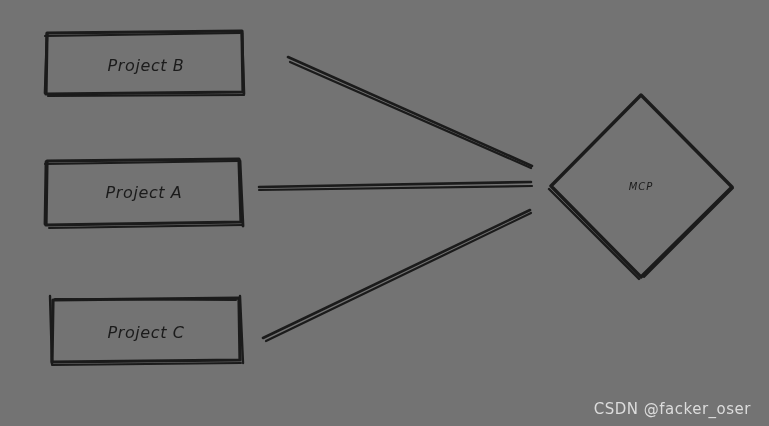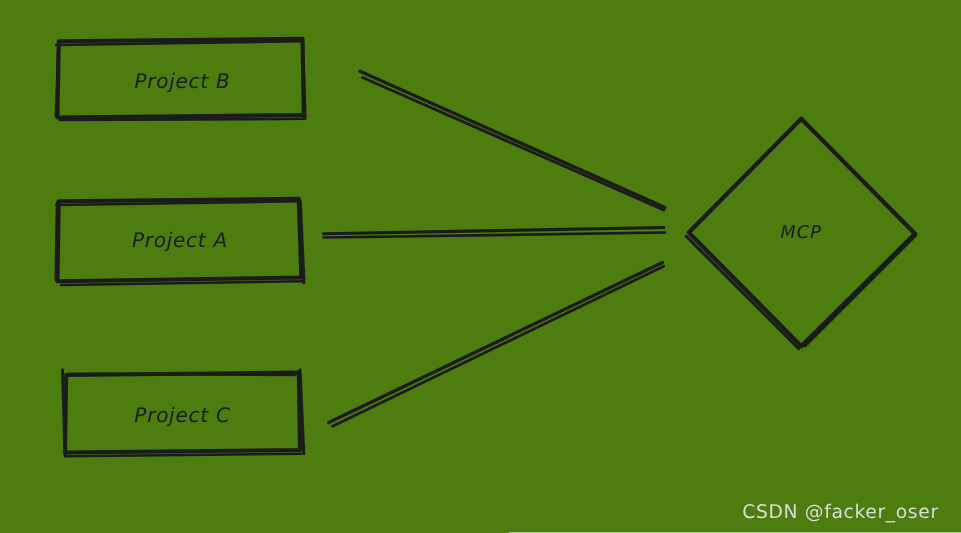--- a/index.html
+++ b/index.html
@@ -7,21 +7,21 @@
     padding: 0;
     background: #ffffff;
   }
   body {
     font-family: "DejaVu Sans", sans-serif;
   }
   #canvas {
     position: relative;
     width: 769px;
     height: 426px;
-    background: #4d7c0f;
+    background: #737373;
     overflow: hidden;
   }
   #sketch {
     position: absolute;
     top: 0;
     left: 0;
     width: 769px;
     height: 426px;
   }
   .node-label {
@@ -34,21 +34,21 @@
     white-space: nowrap;
     transform: translate(-50%, -50%);
     pointer-events: none;
   }
   .label-b { left: 146px; top: 65px; }
   .label-a { left: 144px; top: 192px; }
   .label-c { left: 146px; top: 332px; }
   .label-mcp {
     left: 641px;
     top: 186px;
-    font-size: 14px;
+    font-size: 10px;
     letter-spacing: 1px;
   }
   #watermark {
     position: absolute;
     right: 18px;
     bottom: 8px;
     font-family: "DejaVu Sans", sans-serif;
     font-size: 15px;
     color: #dcdcdc;
     letter-spacing: 0.5px;

